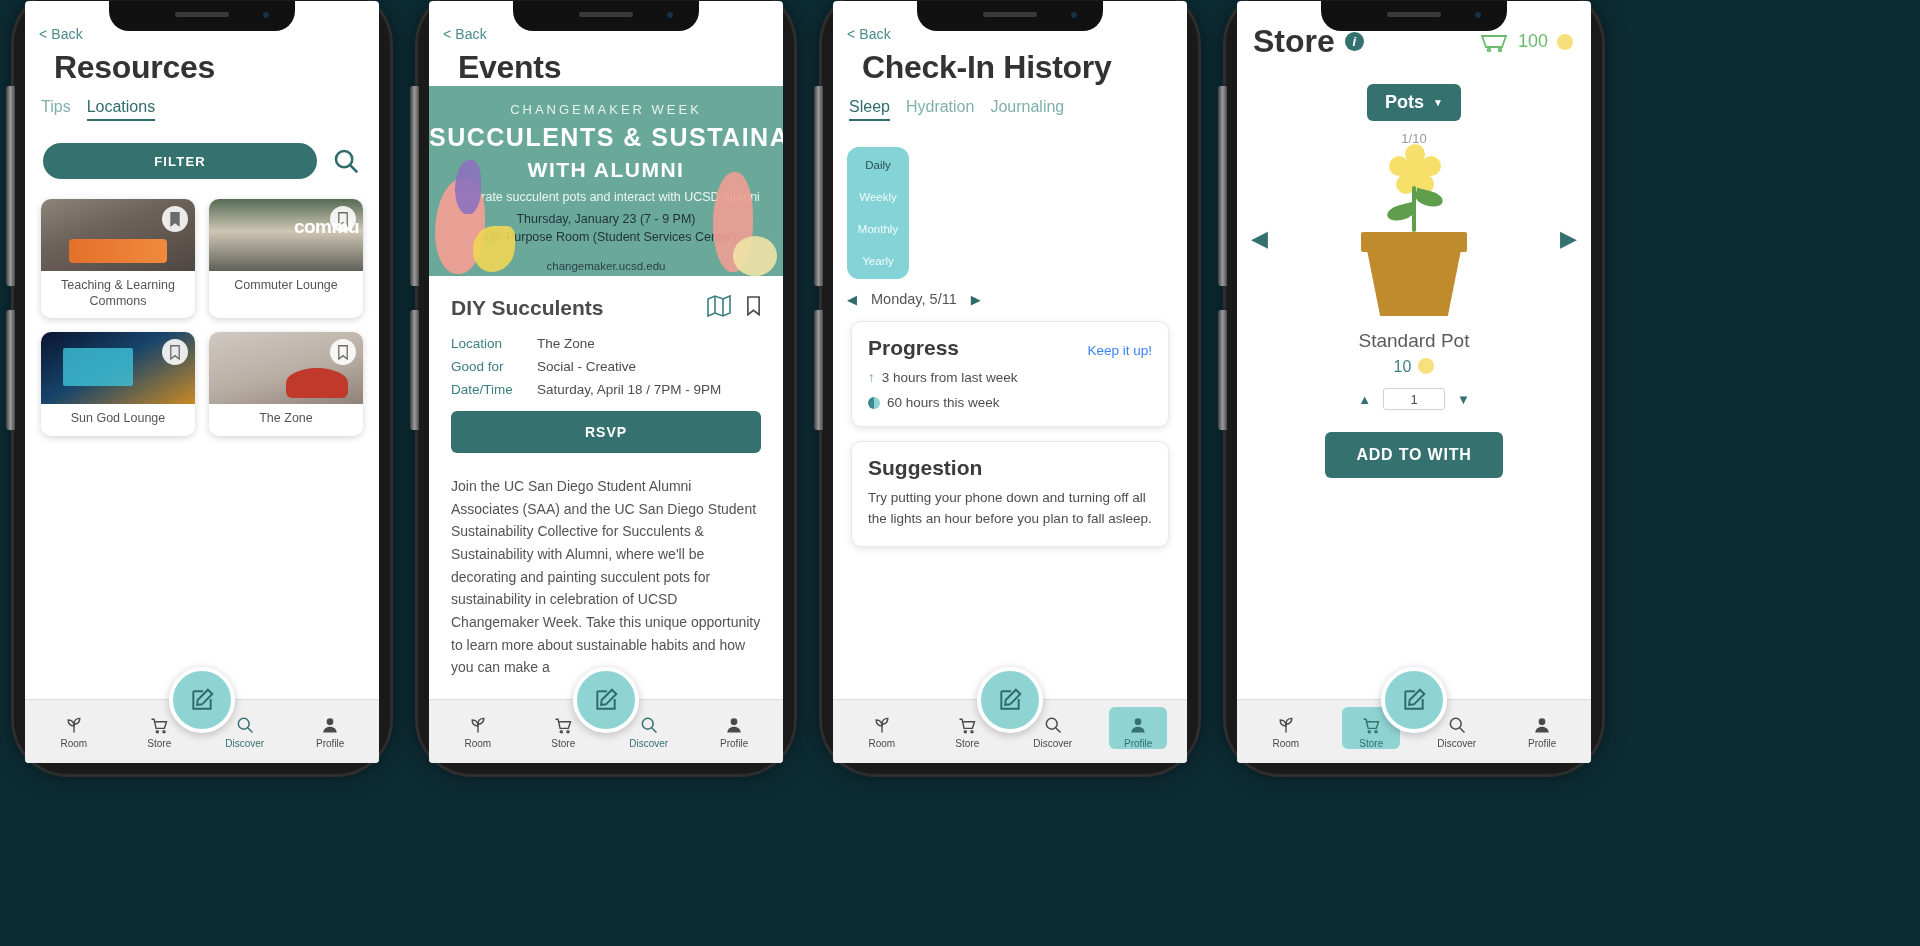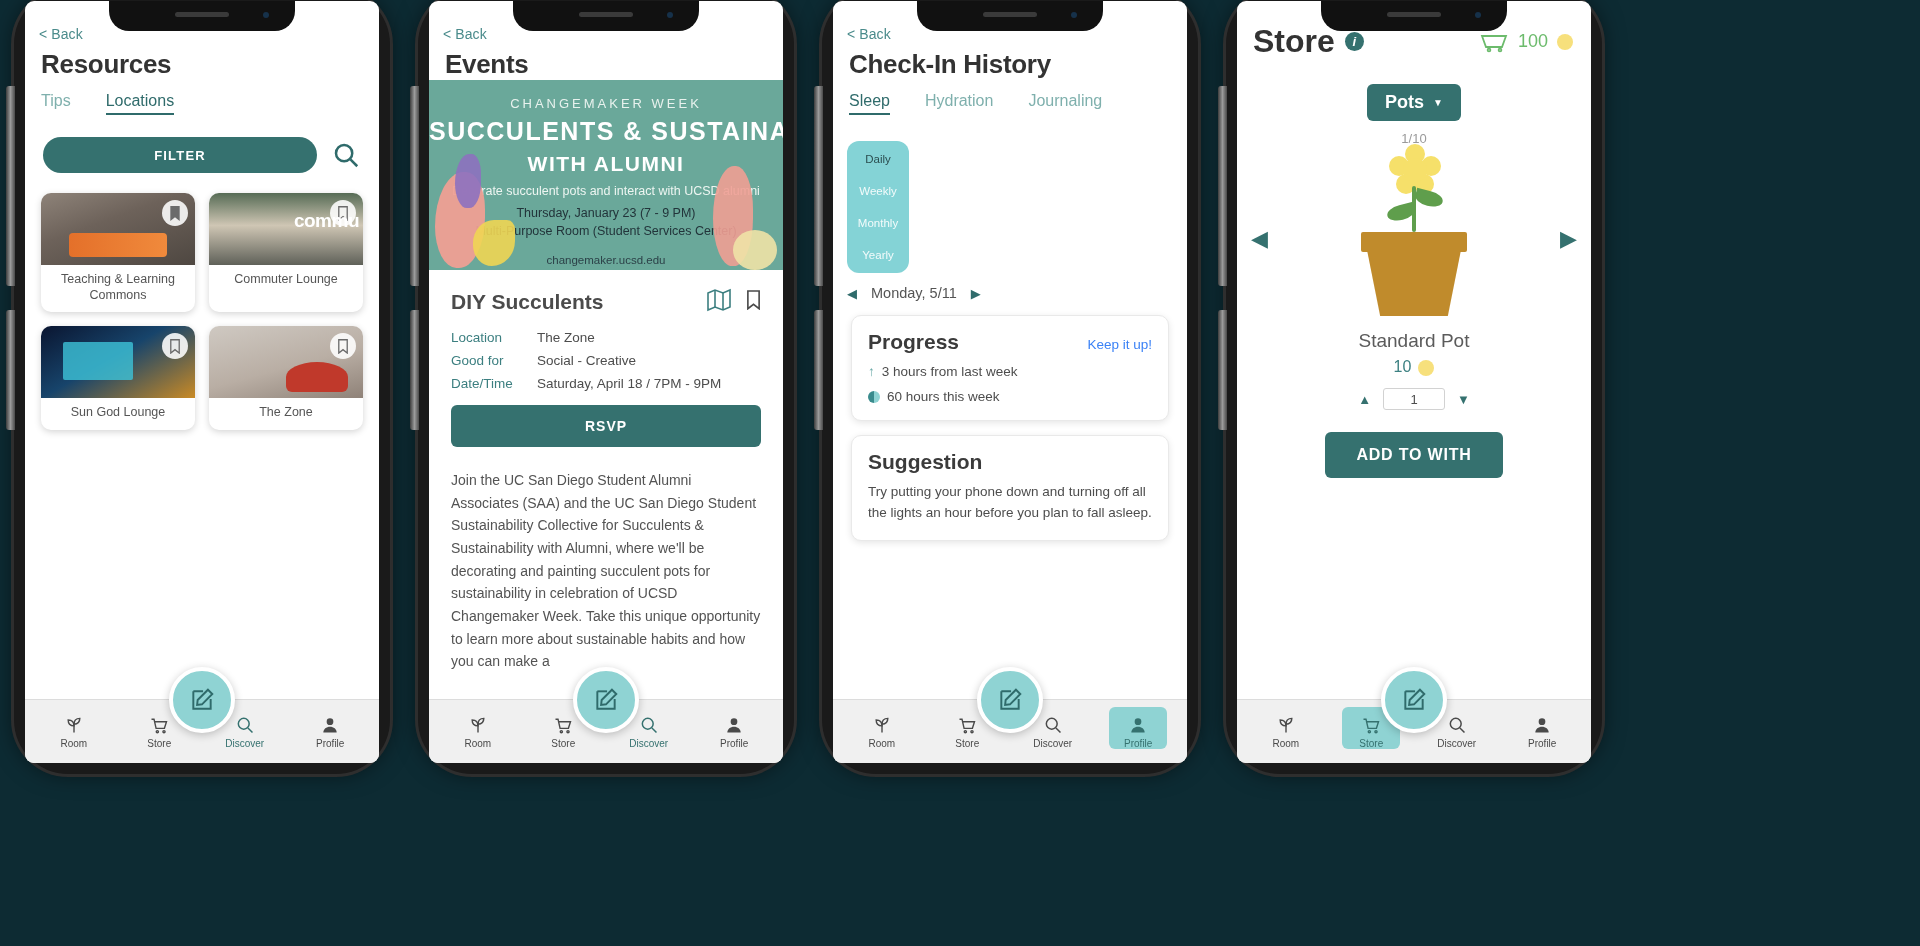--- a/index.html
+++ b/index.html
@@ -39,21 +39,21 @@
     width: 9px; height: 200px;
     background: linear-gradient(to right,#3d3d3d,#9b9b9b,#4a4a4a);
     border-radius: 3px 0 0 3px;
   }
   .phone-rails.r2 { top: 320px; height: 120px; }
   .screen {
     position: absolute;
     left: 25px; top: 11px;
     width: 354px; height: 762px;
     background: #ffffff;
-    border-radius: 9px;
+    border-radius: 4px;
     overflow: hidden;
   }
   .notch {
     position: absolute;
     left: 50%; transform: translateX(-50%);
     top: 0; width: 186px; height: 30px;
     background: #111;
     border-radius: 0 0 20px 20px;
     z-index: 40;
   }
@@ -71,24 +71,24 @@
 
   
   .app { position: relative; width: 100%; height: 100%; display: flex; flex-direction: column; }
   .app-scroll { flex: 1; overflow: hidden; position: relative; }
 
   .back-row { padding: 24px 0 0 14px; }
   .back-link {
     font-size: 14px; color: #4a8b8b; letter-spacing: .1px;
   }
   .page-title {
-    font-size: 26px; font-weight: 700; color: #333;
-    padding: 6px 0 0 16px; letter-spacing: -.3px;
-  }
-  .tabs { display: flex; gap: 35px; padding: 12px 0 0 16px; }
+    font-size: 32px; font-weight: 700; color: #333;
+    padding: 6px 0 0 16px; letter-spacing: -.3px; margin-left: 13px;
+  }
+  .tabs { display: flex; gap: 16px; padding: 12px 0 0 16px; }
   .tab { font-size: 16px; color: #7fb0ad; padding-bottom: 3px; }
   .tab.active { color: #2f6b6b; border-bottom: 2px solid #2f6b6b; font-weight: 400; }
 
   
   .filter-row { display: flex; align-items: center; gap: 14px; padding: 22px 18px 0 18px; }
   .filter-btn {
     flex: 1; height: 36px; background: #35716f; border-radius: 18px;
     color: #fff; font-size: 13px; font-weight: 700; letter-spacing: 1.2px;
     display: flex; align-items: center; justify-content: center;
   }
@@ -245,21 +245,21 @@
   .prod-arr { color: #35716f; font-size: 22px; }
   .prod-art { width: 150px; height: 170px; position: relative; }
   .pot { position: absolute; left: 28px; bottom: 8px; width: 94px; height: 66px;
          background: #c08b2c; clip-path: polygon(0 0,100% 0,86% 100%,14% 100%); }
   .pot-rim { position: absolute; left: 22px; bottom: 72px; width: 106px; height: 20px; background: #c08b2c; border-radius: 2px; }
   .stem { position: absolute; left: 73px; bottom: 92px; width: 4px; height: 46px; background: #5f9e4c; border-radius: 2px; }
   .leafL { position: absolute; left: 48px; bottom: 104px; width: 28px; height: 15px; background: #5f9e4c; border-radius: 50% 0 50% 50%; transform: rotate(-14deg); }
   .leafR { position: absolute; left: 76px; bottom: 118px; width: 28px; height: 15px; background: #5f9e4c; border-radius: 0 50% 50% 50%; transform: rotate(14deg); }
   .flower { position: absolute; left: 50px; bottom: 128px; width: 52px; height: 52px; }
   .prod-name { text-align: center; font-size: 19px; color: #5b5b5b; padding-top: 6px; }
-  .prod-price { display: flex; align-items: flex-end; justify-content: center; gap: 7px; padding-top: 6px; }
+  .prod-price { display: flex; align-items: flex-start; justify-content: center; gap: 7px; padding-top: 6px; }
   .prod-price .pv { font-size: 16px; color: #3d8182; }
   .qty-row { display: flex; align-items: center; justify-content: center; gap: 12px; padding-top: 12px; }
   .qty-caret { color: #35716f; font-size: 13px; }
   .qty-box {
     width: 62px; height: 22px; border: 1px solid #d2d2d2; border-radius: 3px;
     display: flex; align-items: center; justify-content: center;
     font-size: 13px; color: #4d4d4d; background: #fff;
   }
   .atc {
     margin: 22px auto 0 auto; width: 178px; height: 46px;

